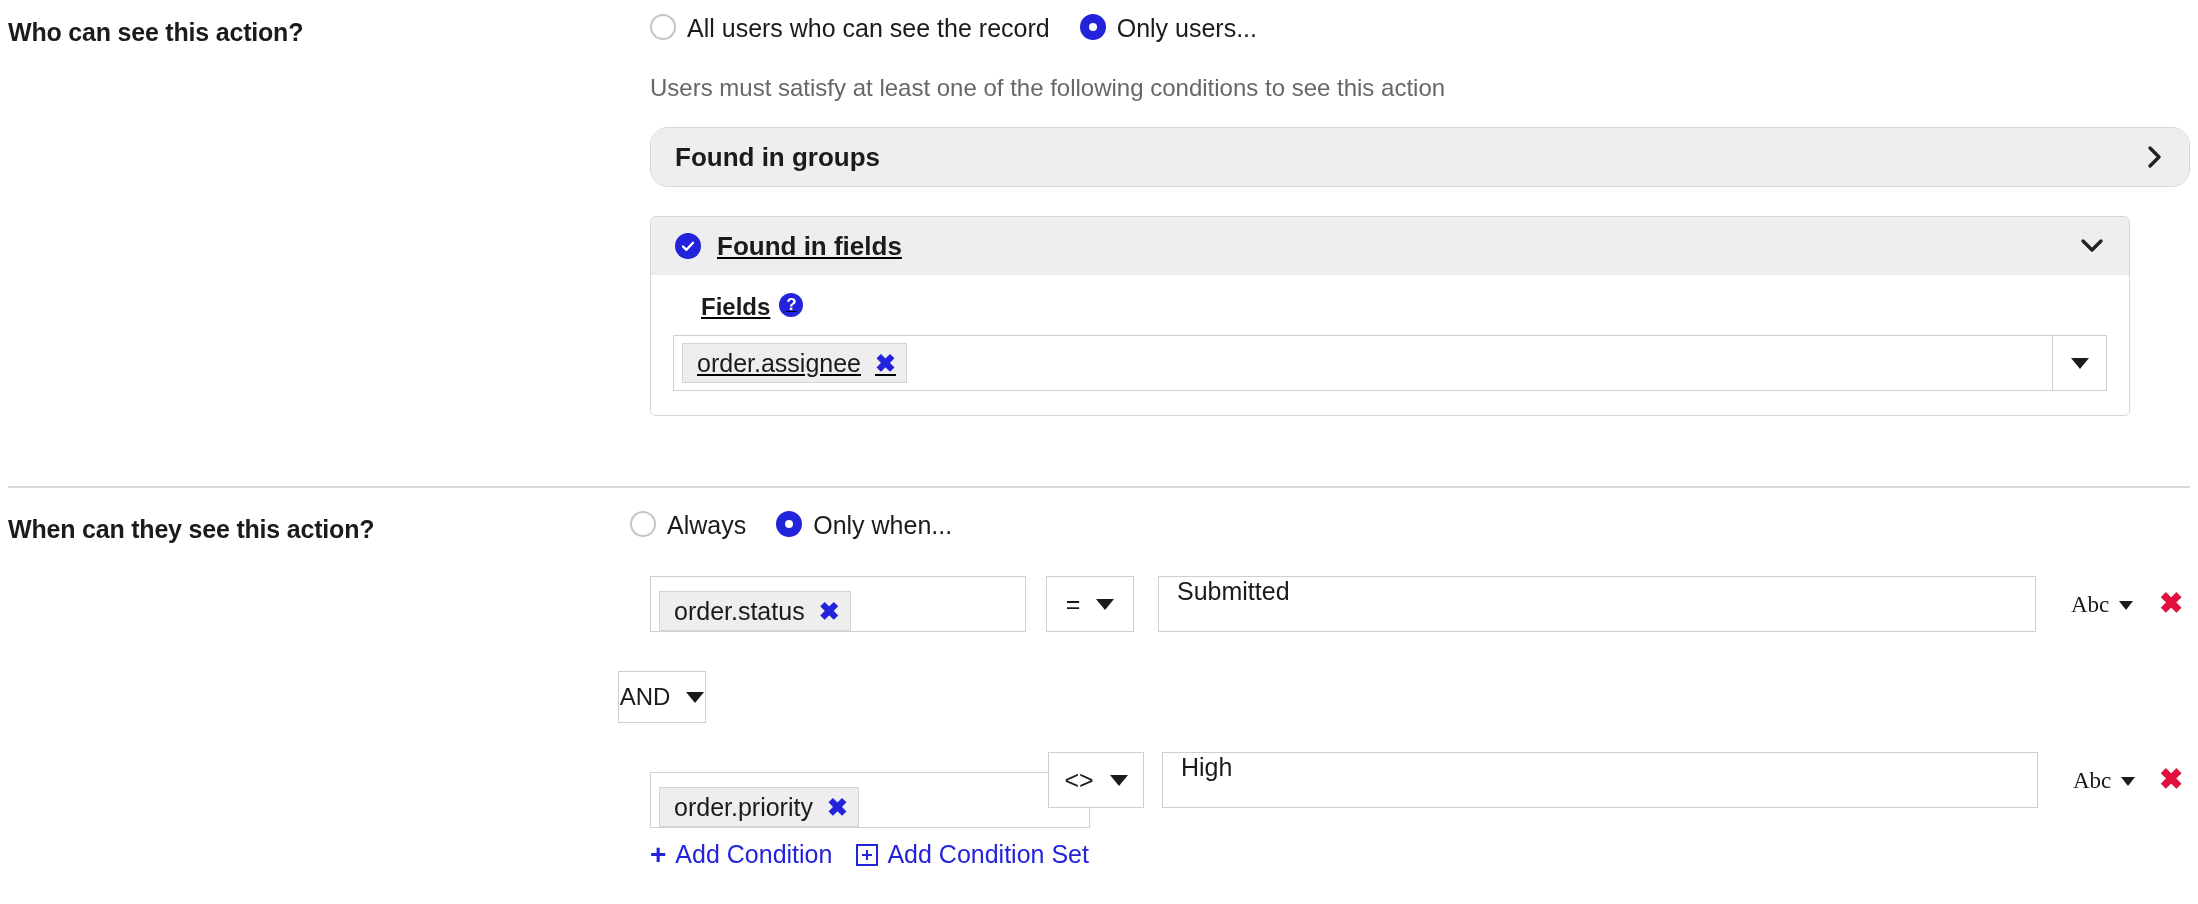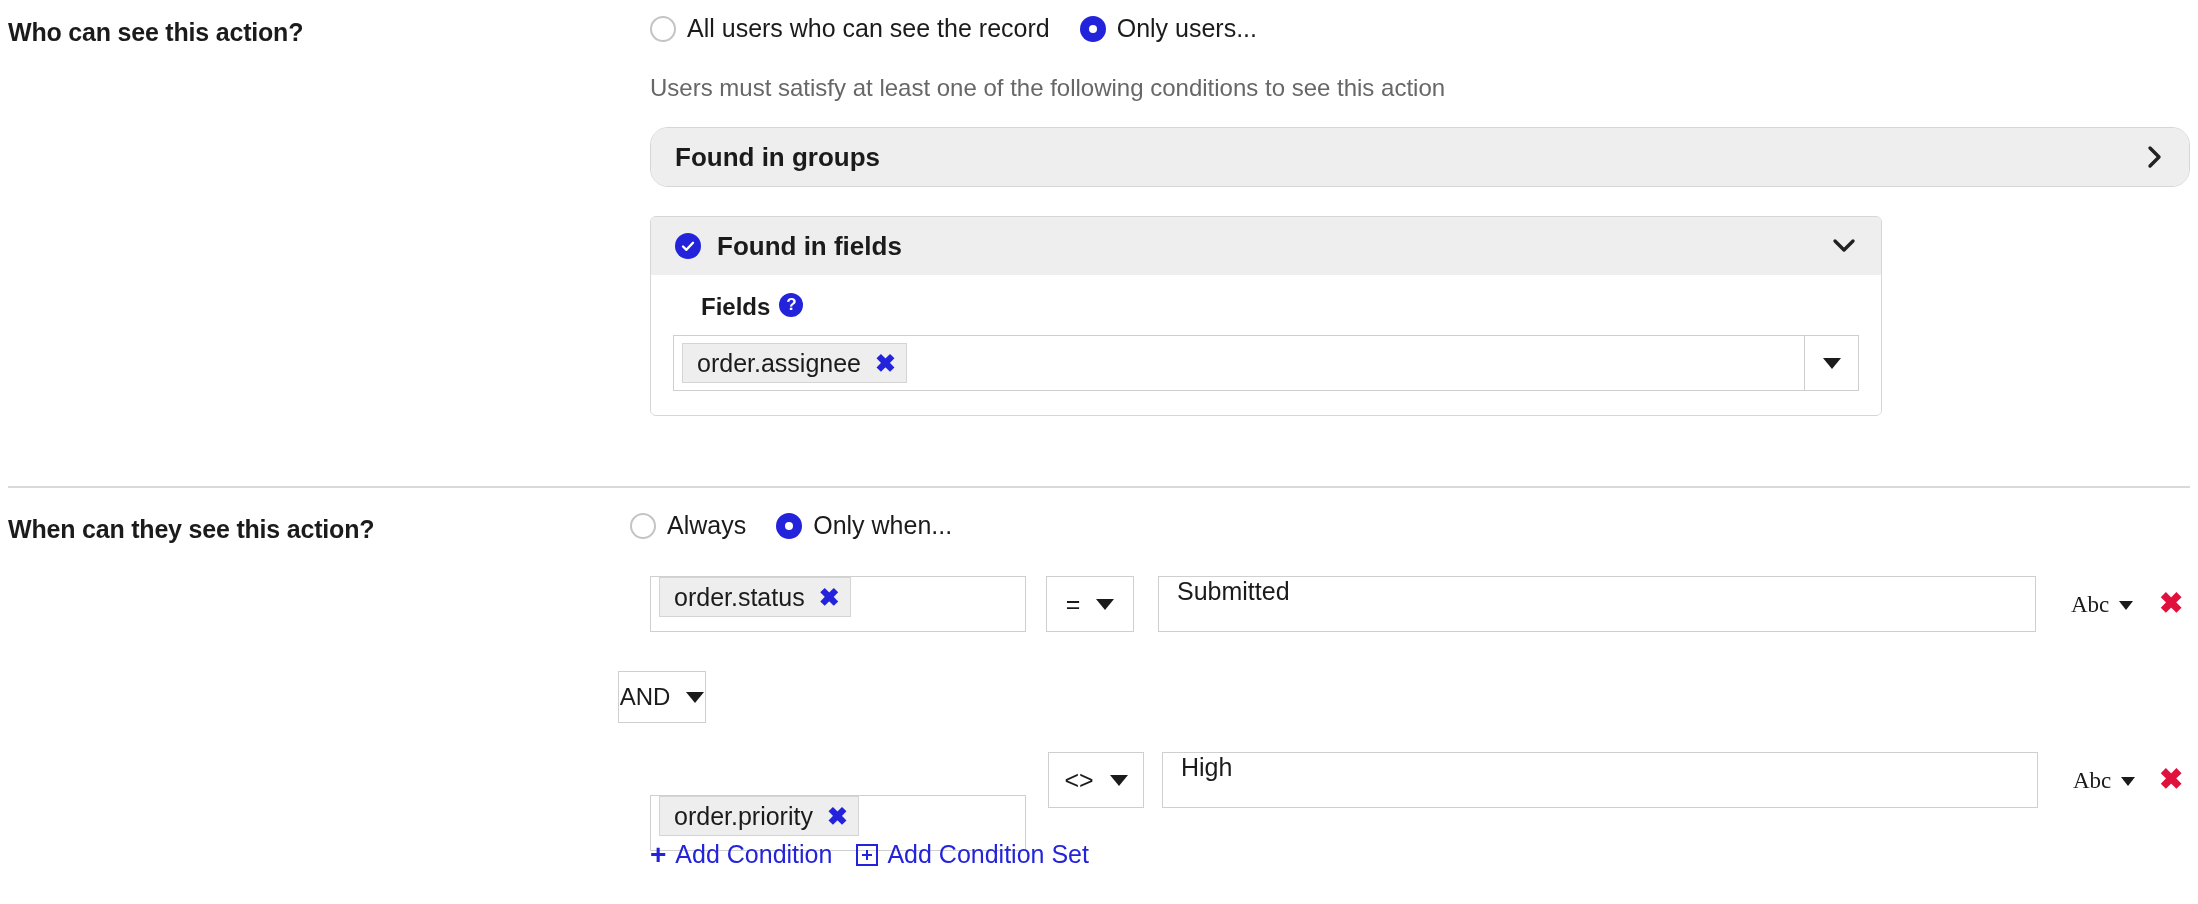--- a/index.html
+++ b/index.html
@@ -20,21 +20,21 @@
   .section-title {
     font-size: 25px;
     font-weight: bold;
     color: #1b1b1b;
     letter-spacing: -0.2px;
     white-space: nowrap;
   }
 
   
   .radio-group { display: flex; align-items: center; }
-  .radio-opt { display: flex; align-items: center; margin-right: 30px; }
+  .radio-opt { display: flex; margin-right: 30px; }
   .radio-opt:last-child { margin-right: 0; }
   .radio {
     width: 26px; height: 26px; border-radius: 50%;
     border: 2px solid #c4c4c4; background: #fff;
     flex: 0 0 auto; margin-right: 11px;
   }
   .radio.checked {
     border: none; background: #2323dc;
     display: flex; align-items: center; justify-content: center;
   }
@@ -123,21 +123,21 @@
   }
 
   
   .divider {
     height: 2px; background: #d9d9d9;
   }
 
   
   .cond-field {
     border: 1px solid #cfcfcf; background: #fff;
-    height: 56px; display: flex; align-items: flex-start;
+    height: 56px; display: flex; align-items: flex-end;
     padding-left: 8px;
   }
   .cond-op {
     border: 1px solid #cfcfcf; background: #fff;
     height: 56px; display: flex; align-items: center;
     justify-content: center; gap: 16px;
     font-size: 25px; color: #1b1b1b; cursor: pointer;
   }
   .cond-val {
     border: 1px solid #cfcfcf; background: #fff;
@@ -214,21 +214,21 @@
       <div class="panel-header">
         <span class="ph-title">Found in groups</span>
         <span class="chev">
           <svg width="20" height="26" viewBox="0 0 20 26" aria-hidden="true">
             <polyline points="5,4 14,13 5,22" fill="none" stroke="#222" stroke-width="3.4" stroke-linecap="round" stroke-linejoin="round"></polyline>
           </svg>
         </span>
       </div>
     </div>
 
-    <div class="panel" style="position:absolute; left:650px; top:216px; width:1232px;">
+    <div class="panel" style="position:absolute; left:650px; top:216px; width:1480px;text-decoration:underline;">
       <div class="panel-header">
         <span class="check-badge">
           <svg width="16" height="16" viewBox="0 0 16 16" aria-hidden="true">
             <polyline points="3,8.5 6.4,11.8 13,4.8" fill="none" stroke="#ffffff" stroke-width="2.4" stroke-linecap="round" stroke-linejoin="round"></polyline>
           </svg>
         </span>
         <span class="ph-title">Found in fields</span>
         <span class="chev">
           <svg width="26" height="20" viewBox="0 0 26 20" aria-hidden="true">
             <polyline points="4,5 13,14 22,5" fill="none" stroke="#222" stroke-width="3.4" stroke-linecap="round" stroke-linejoin="round"></polyline>
@@ -298,21 +298,21 @@
 
       <div class="del-x" style="position:absolute; left:2159px; top:589px;">✖</div>
     </div>
 
     <div class="logic-sel" style="position:absolute; left:618px; top:659px;margin-top:12px;">
       <span>AND</span>
       <span class="caret-dn"></span>
     </div>
 
     <div>
-      <div class="cond-field" style="position:absolute; left:650px; top:795px; width:376px;">
+      <div class="cond-field" style="position:absolute; left:650px; top:772px; width:440px;">
         <span class="token">
           <span>order.priority</span>
           <span class="tok-x">✖</span>
         </span>
       </div>
 
       <div class="cond-op" style="position:absolute; left:1048px; top:752px; width:96px;">
         <span>&lt;&gt;</span>
         <span class="caret-dn"></span>
       </div>

